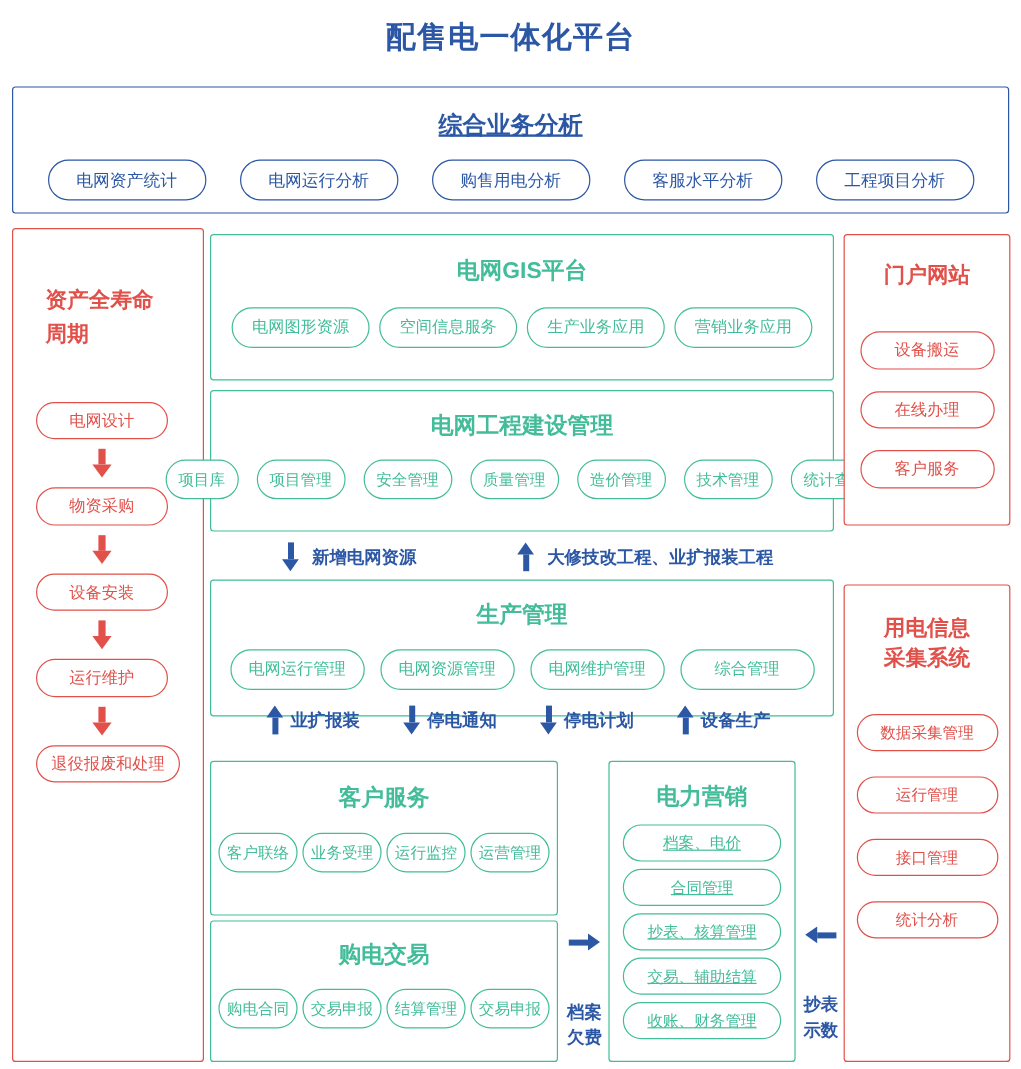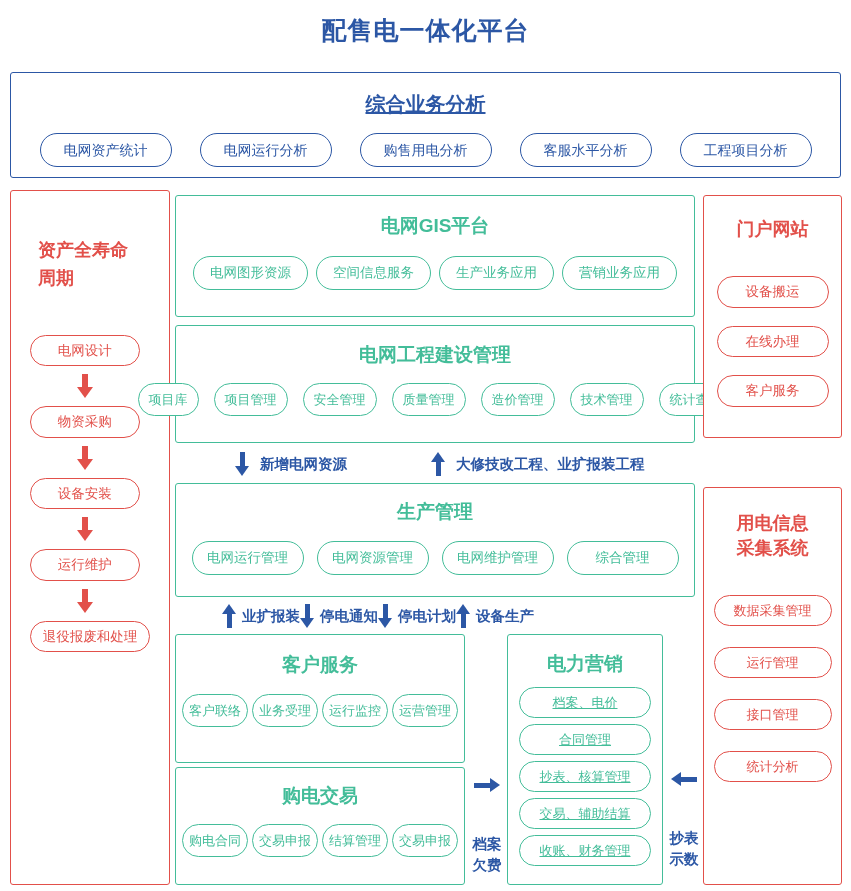--- a/index.html
+++ b/index.html
@@ -84,21 +84,21 @@
   #flow-cp{left:175px;top:447px;width:520px;height:34px;padding-left:60px;}
   .flow-group{display:flex;align-items:center;gap:11px;}
   .flow-label{color:var(--c-blue);font-size:14.5px;font-weight:bold;white-space:nowrap;}
   #flow-cp .flow-group + .flow-group{margin-left:84px;}
 
   #production{left:175px;top:483px;width:520px;height:114px;}
   #production .sec-title{margin-top:15px;}
   #production .pill-row{gap:13px;margin-top:16px;}
   #production .green-pill{min-width:112px;}
 
-  #flow-pl{left:175px;top:599px;width:520px;height:34px;padding-left:47px;}
+  #flow-pl{left:175px;top:583px;width:520px;height:34px;padding-left:47px;column-gap:36px;}
   #flow-pl .flow-group{gap:6px;}
 
   #customer{left:175px;top:634px;width:290px;height:129px;}
   #customer .sec-title{margin-top:17px;}
   #customer .pill-row{gap:4px;margin-top:16px;}
   #customer .green-pill{font-size:13px;padding:9px 6px;}
 
   #purchase{left:175px;top:767px;width:290px;height:118px;}
   #purchase .sec-title{margin-top:15px;}
   #purchase .pill-row{gap:4px;margin-top:15px;}

